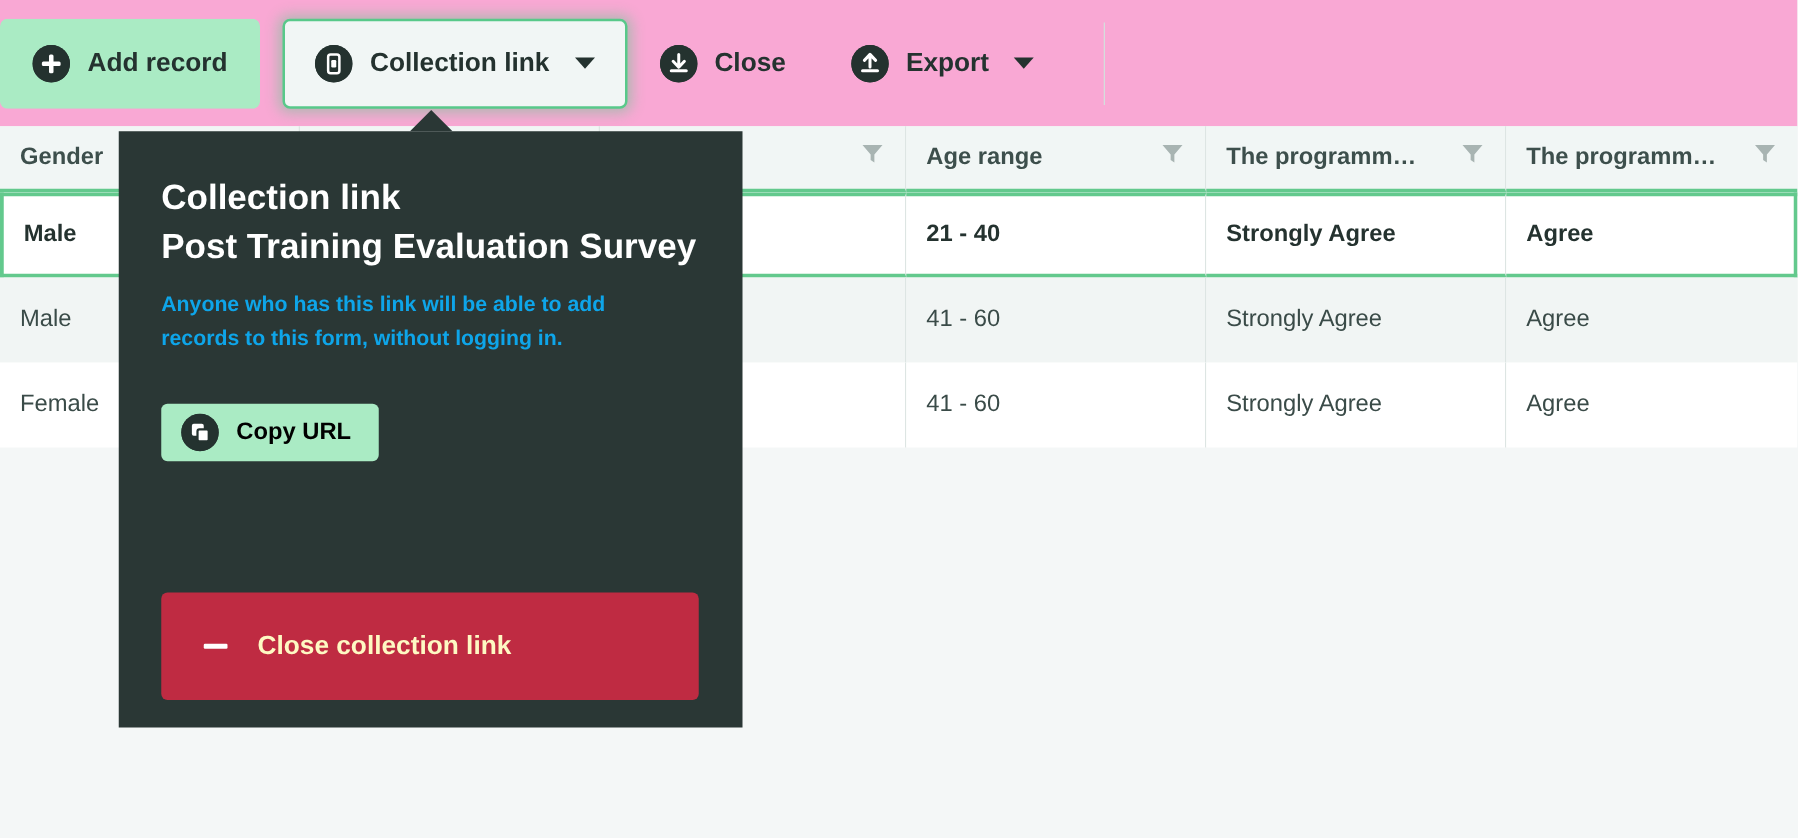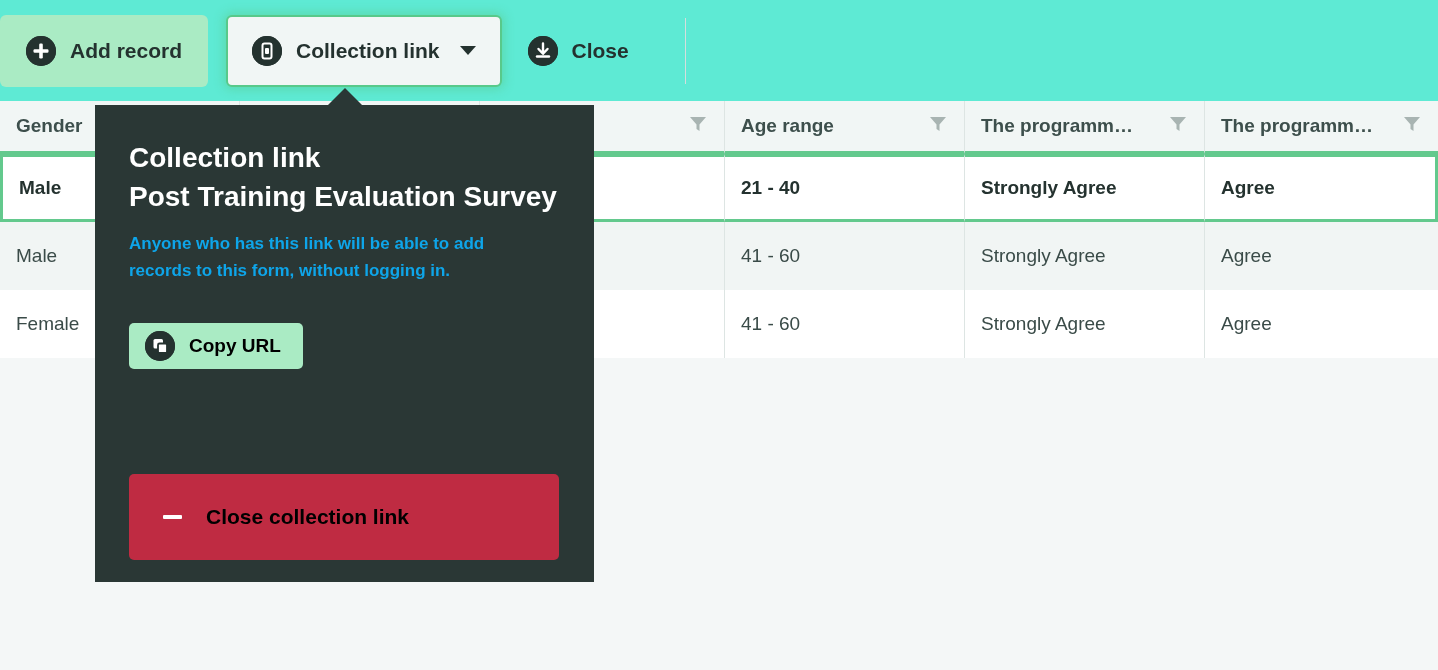--- a/index.html
+++ b/index.html
@@ -11,21 +11,21 @@
     overflow: hidden;
   }
   .app { position: relative; width: 1438px; height: 670px; background: #f4f7f7; }
 
   
   .toolbar {
     position: absolute; left: 0; top: 0;
     width: 1438px; height: 101px;
     display: flex; align-items: center;
     padding-left: 0;
-    background: #5eead4;
+    background: #f9a8d4;
   }
   .tbtn {
     display: flex; align-items: center; gap: 14px;
     height: 72px; padding: 0 24px;
     border-radius: 6px; border: 2px solid transparent;
     font-size: 21px; font-weight: bold; color: #24322f;
     cursor: pointer; white-space: nowrap;
     background: transparent;
   }
   .tbtn.primary { background: #aaebc4; margin-left: 0; }
@@ -131,21 +131,21 @@
     height: 46px; padding: 0 22px 0 16px;
     font-size: 19px; font-weight: bold;
     font-family: "Liberation Sans", sans-serif;
     cursor: pointer;
   }
   .close-btn {
     position: absolute; left: 34px; top: 369px;
     width: 430px; height: 86px;
     display: flex; align-items: center; gap: 24px;
     padding-left: 34px;
-    background: #bf2b42; color: #000000;
+    background: #bf2b42; color: #fef9c3;
     border: none; border-radius: 5px;
     font-size: 21px; font-weight: bold;
     font-family: "Liberation Sans", sans-serif;
     cursor: pointer;
   }
   .minus {
     width: 19px; height: 4px; background: #ffffff;
     border-radius: 1px; flex: 0 0 auto;
   }
 </style>
@@ -183,20 +183,31 @@
       <span class="ico">
         <svg width="30" height="30" viewBox="0 0 30 30">
             <circle cx="15" cy="15" r="15" fill="#24322f"></circle>
             <path d="M15 7.5 L15 17 M10.5 13 L15 17.8 L19.5 13" fill="none" stroke="#fff" stroke-width="2.4" stroke-linecap="round" stroke-linejoin="round"></path>
             <path d="M9 20.5 L21 20.5" stroke="#fff" stroke-width="2.4" stroke-linecap="round"></path>
           </svg>
       </span>
       <span class="tbtn-label">Close</span>
     </div>
 
+    <div class="tbtn plain">
+      <span class="ico">
+        <svg width="30" height="30" viewBox="0 0 30 30">
+            <circle cx="15" cy="15" r="15" fill="#24322f"></circle>
+            <path d="M15 17.5 L15 8 M10.5 12.3 L15 7.5 L19.5 12.3" fill="none" stroke="#fff" stroke-width="2.4" stroke-linecap="round" stroke-linejoin="round"></path>
+            <path d="M9 20.5 L21 20.5" stroke="#fff" stroke-width="2.4" stroke-linecap="round"></path>
+          </svg>
+      </span>
+      <span class="tbtn-label">Export</span>
+      <span class="caret"></span>
+    </div>
 
     <div class="tb-sep"></div>
 
   </div>
 
   <div class="grid">
 
     <div class="row hrow">
       <div class="cell c0">
         <span>Gender</span>

